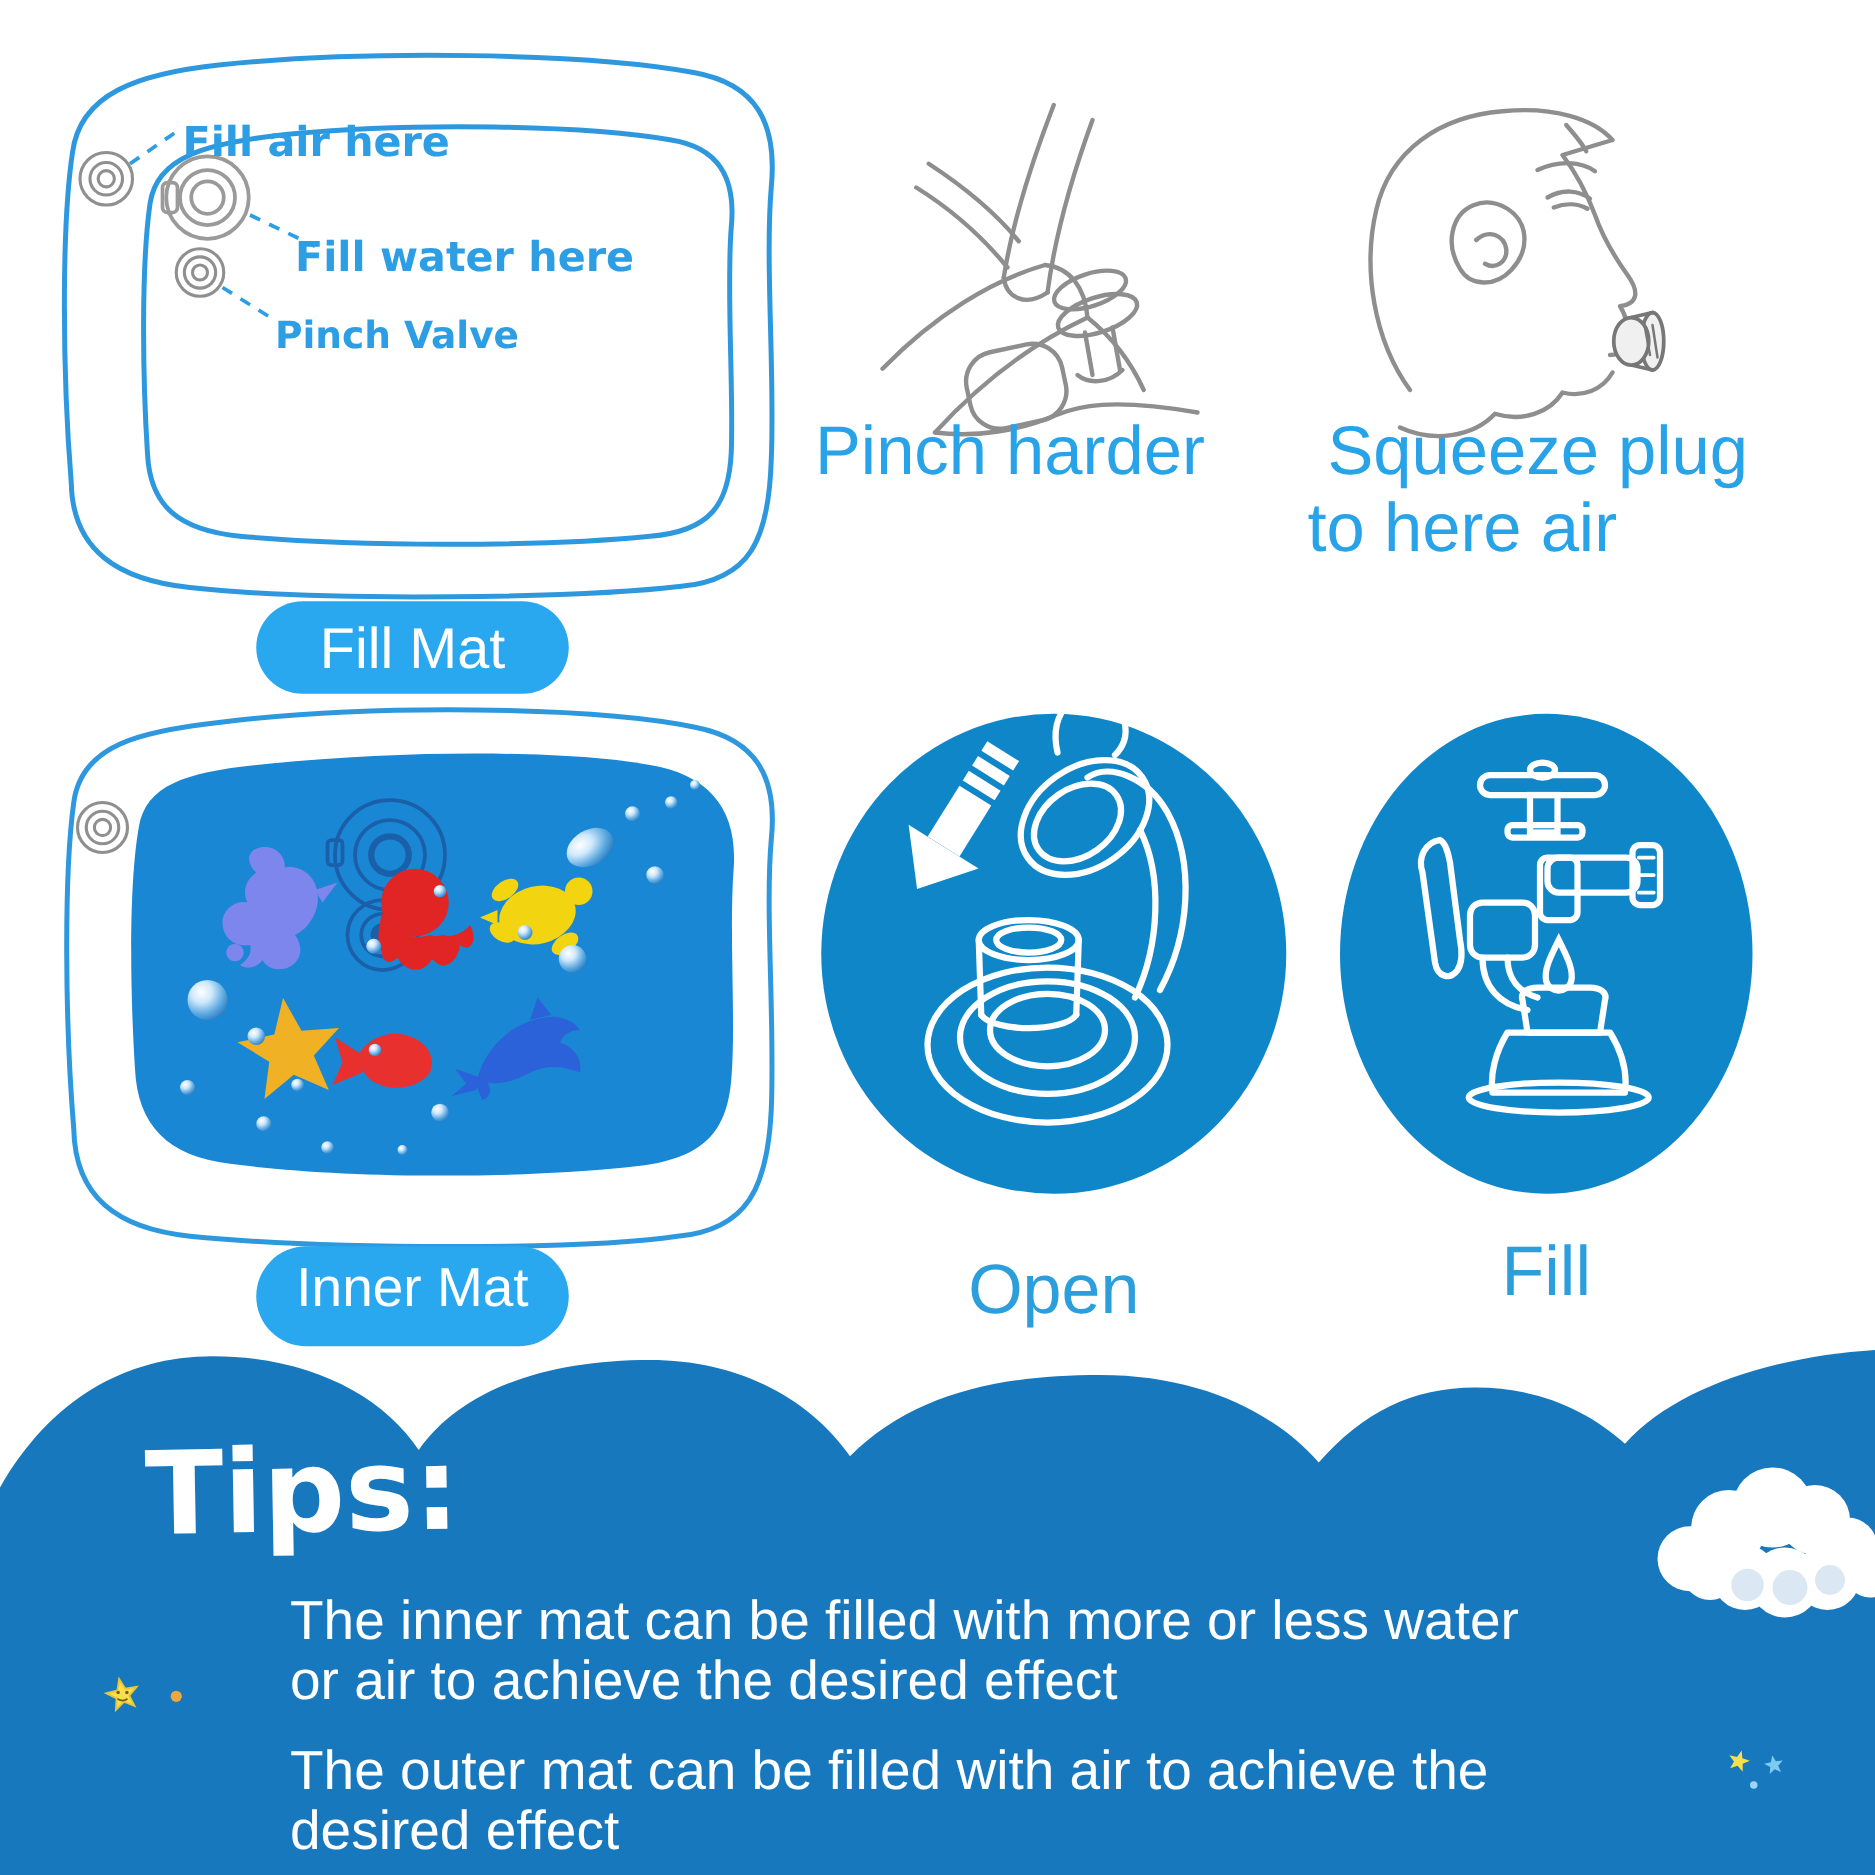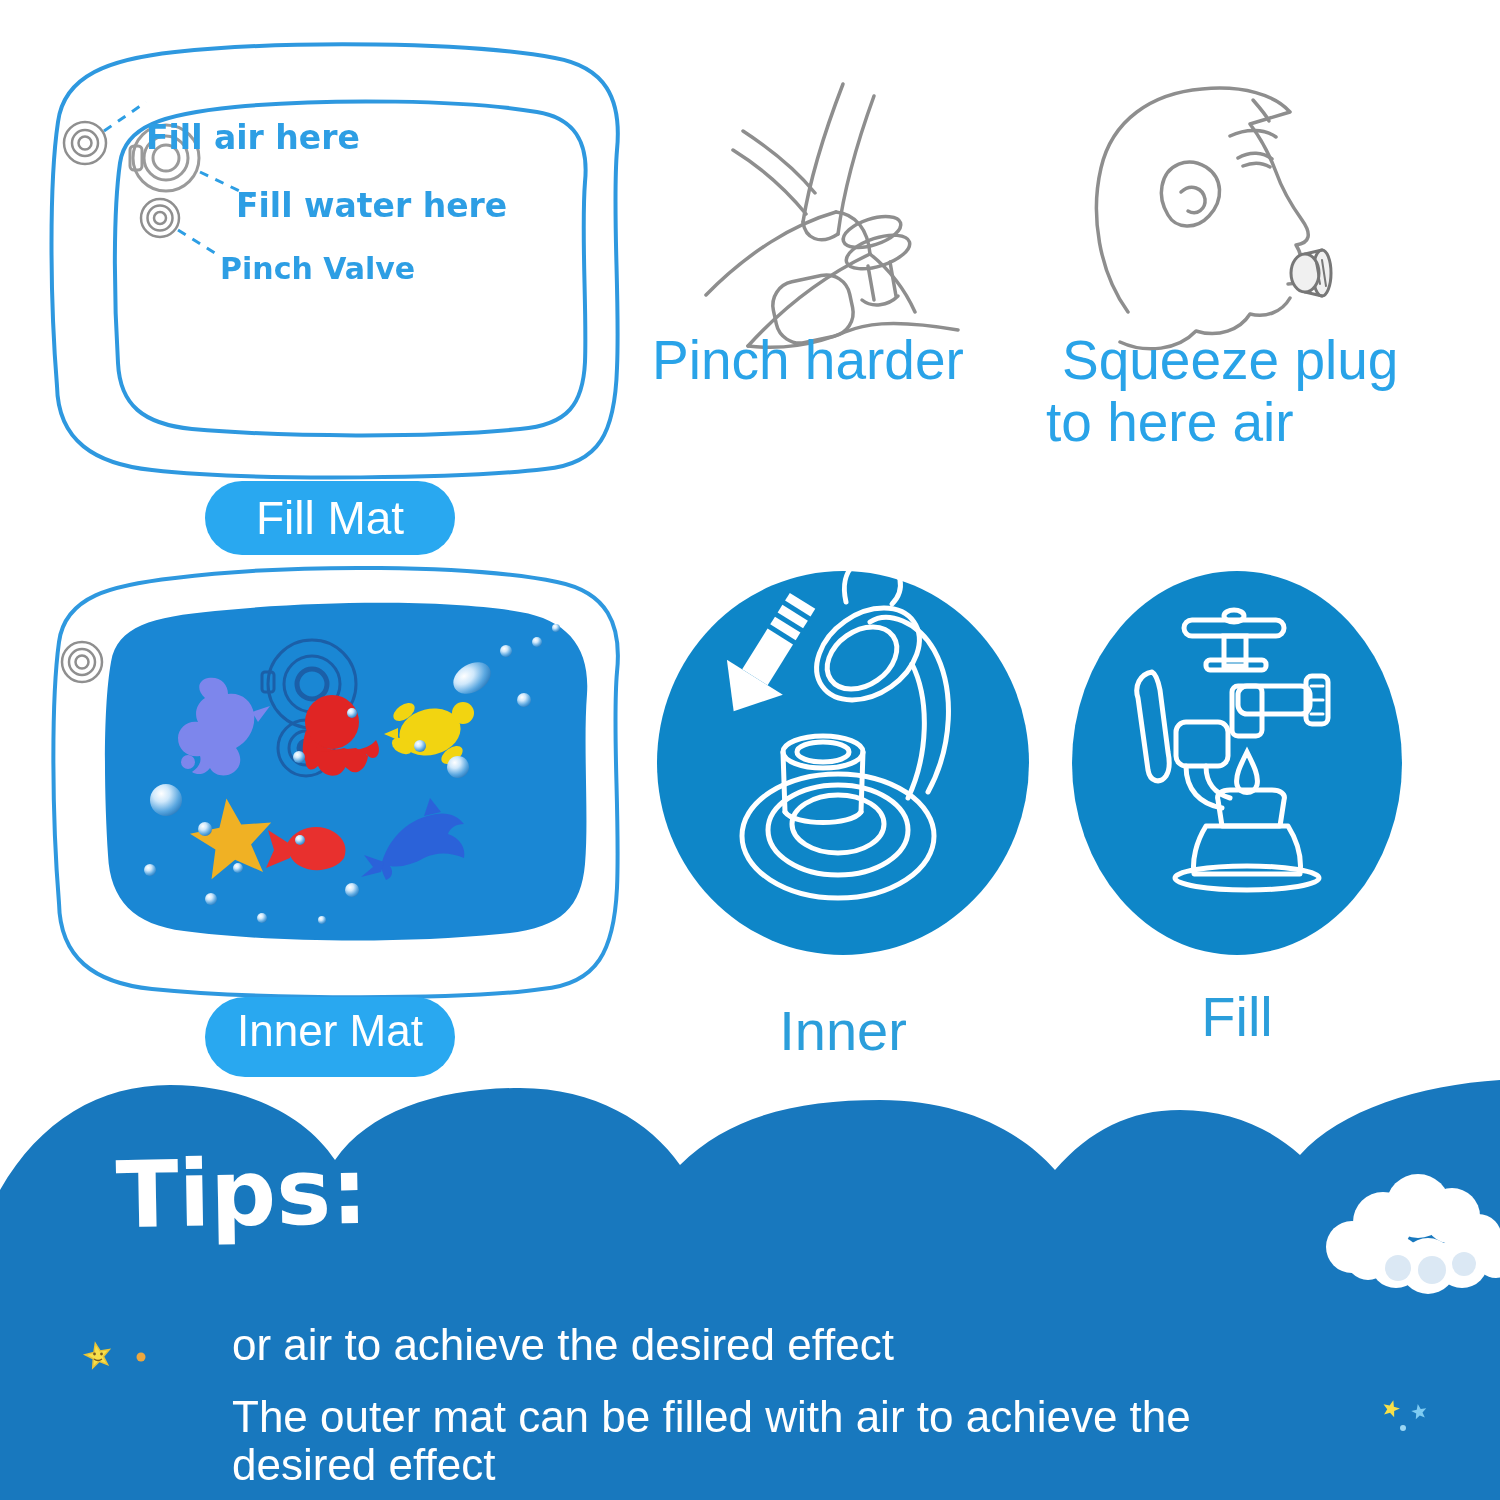--- a/index.html
+++ b/index.html
@@ -13,21 +13,21 @@
     --tips-blue:#1878be;
     --sketch-gray:#8e8e8e;
     --white:#ffffff;
   }
   html,body{margin:0;padding:0;background:#fff;}
   #canvas{position:relative;width:1500px;height:1500px;background:#fff;overflow:hidden;
           font-family:"Liberation Sans",sans-serif;}
   #art{position:absolute;left:0;top:0;}
   .abs{position:absolute;white-space:nowrap;}
   .comic{font-family:"DejaVu Sans",sans-serif;font-weight:600;color:var(--comic-blue);}
-  .callout-air{left:146px;top:94px;font-size:33px;margin-top:24px;}
+  .callout-air{left:146px;top:94px;font-size:33px;}
   .callout-water{left:236px;top:186px;font-size:33px;}
   .callout-valve{left:220px;top:251px;font-size:30px;}
   .pill{background:var(--pill-blue);color:var(--white);text-align:center;border-radius:40px;}
   .pill-outer{left:205px;top:481px;width:250px;height:74px;line-height:74px;font-size:46px;}
   .pill-inner{left:205px;top:997px;width:250px;height:80px;line-height:68px;font-size:44px;}
   .caption{color:var(--caption-blue);font-size:55px;}
   .caption-pinch{left:652px;top:328px;}
   .caption-squeeze1{left:1046px;top:328px;margin-left:16px;}
   .caption-squeeze2{left:1046px;top:390px;}
   .step-label{color:var(--step-label-blue);font-size:56px;text-align:center;width:240px;}
@@ -276,21 +276,22 @@
 <div class="abs comic callout-water">Fill water here</div>
 <div class="abs comic callout-valve">Pinch Valve</div>
 
 <div class="abs pill pill-outer">Fill Mat</div>
 <div class="abs pill pill-inner">Inner Mat</div>
 
 <div class="abs caption caption-pinch">Pinch harder</div>
 <div class="abs caption caption-squeeze1">Squeeze plug</div>
 <div class="abs caption caption-squeeze2">to here air</div>
 
-<div class="abs step-label step-open">Inner</div>
+<div class="abs step-label step-open">Open</div>
 <div class="abs step-label step-fill">Fill</div>
 
 <div class="abs tips-heading">Tips:</div>
+<div class="abs tips-line t-l1">The inner mat can be filled with more or less water</div>
 <div class="abs tips-line t-l2">or air to achieve the desired effect</div>
 <div class="abs tips-line t-l3">The outer mat can be filled with air to achieve the</div>
 <div class="abs tips-line t-l4">desired effect</div>
 
 </div>
 
 </body></html>

